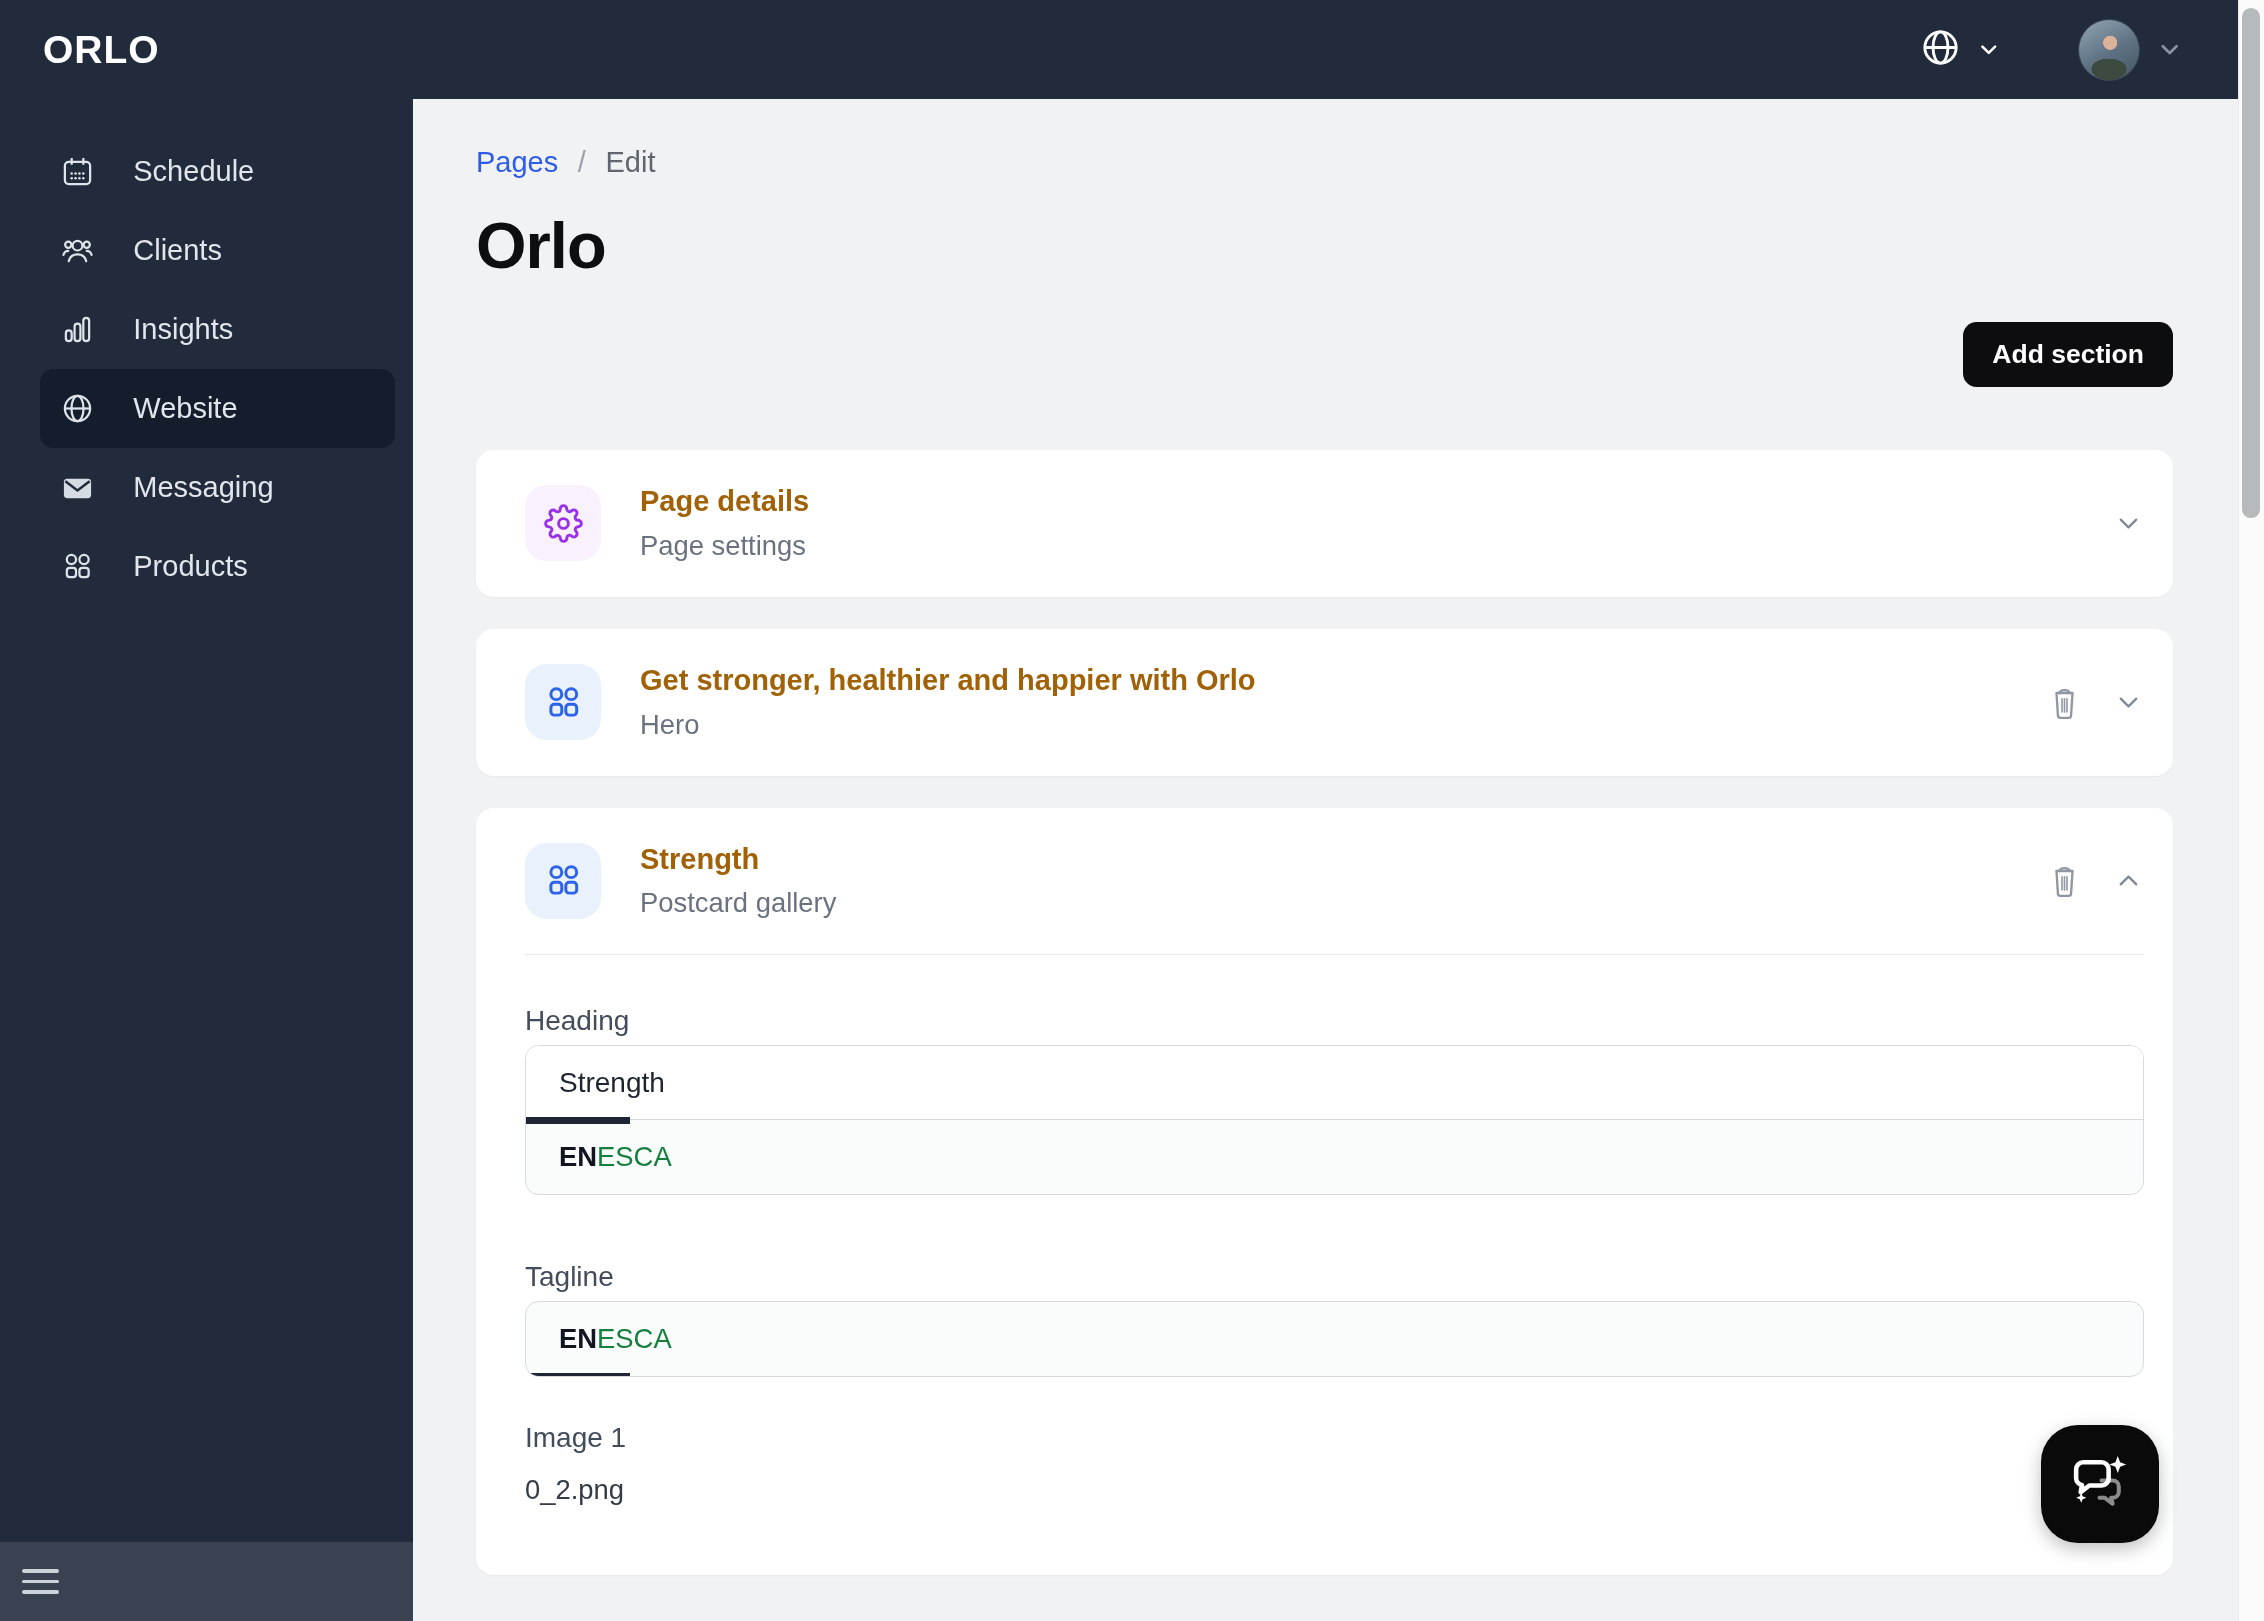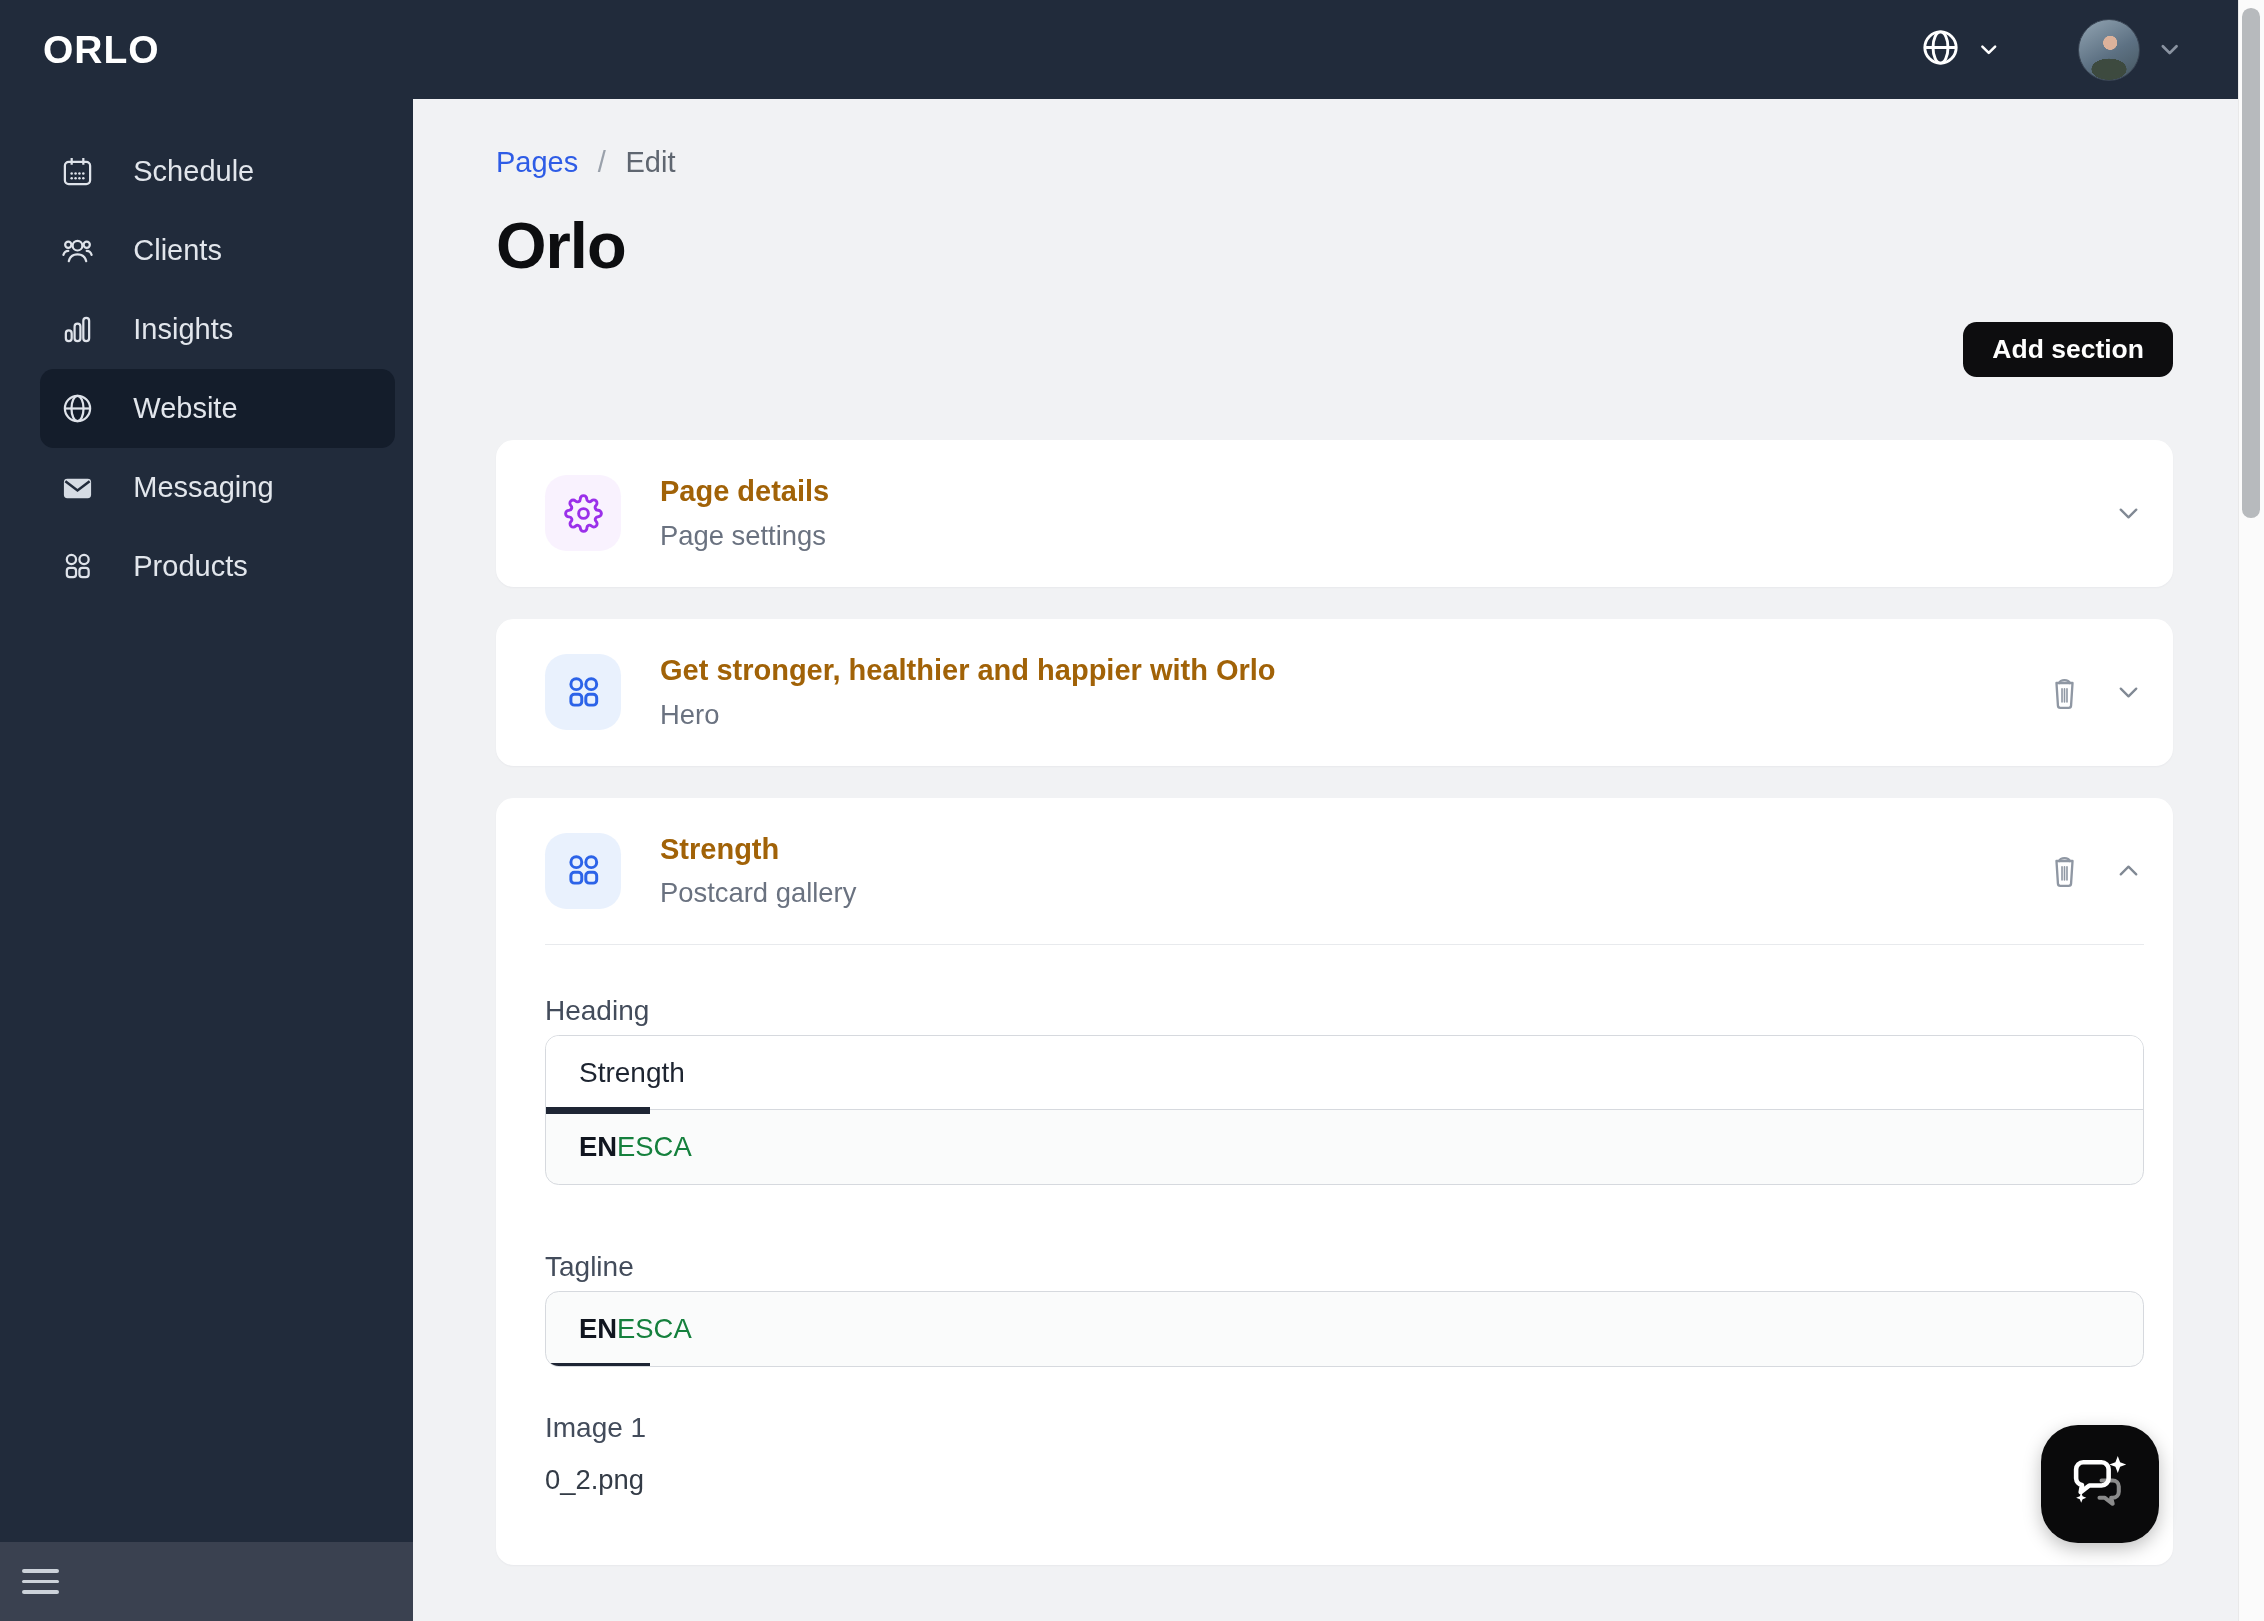--- a/index.html
+++ b/index.html
@@ -37,33 +37,33 @@
   .hamburger div { height:3.9px; background:#ccd2da; border-radius:2px; margin:6.9px 0; }
 
   
   .scroll-col { position:absolute; right:0; top:0; width:26.5px; height:1621px;
     background:#fbfbfb; border-left:1px solid #e9e9e9; z-index:6; }
   .scroll-thumb { position:absolute; left:3.9px; top:7.8px; width:17.6px; height:510px;
     border-radius:8.8px; background:#b7babd; }
 
   
   .main { position:absolute; left:413px; top:99px; width:1825px; height:1522px;
-    background:#f1f2f4; padding:47px 65px 0 83px; overflow:hidden; }
+    background:#f1f2f4; padding:47px 65px 0 63px; overflow:hidden; }
 
   .breadcrumb { display:flex; align-items:center; font-size:29px; gap:19.6px; }
   .crumb-link { color:#2e5ce6; cursor:pointer; }
   .crumb-sep { color:#9aa1ab; }
   .crumb-current { color:#5f6670; }
 
   .page-title { margin-top:29px; font-size:65px; font-weight:800;
     letter-spacing:-1px; color:#0d0e10; }
 
   .actions-row { margin-top:39px; display:flex; justify-content:flex-end; }
   .btn-dark { background:#0d0d0f; color:#fff; font-size:26.5px; font-weight:600;
-    height:55px; padding:0 29px; border:none; border-radius:13.7px; cursor:pointer; }
+    height:65px; padding:0 29px; border:none; border-radius:13.7px; cursor:pointer; }
 
   
   .card { background:#fff; border-radius:17.6px; margin-top:32px;
     box-shadow:0 1px 2px rgba(16,24,40,.04); }
   .card.first { margin-top:63px; }
   .card-header { display:flex; align-items:center; padding:35px 29px 35px 49px; cursor:pointer; }
   .tile { width:76px; height:76px; border-radius:21.6px; flex:0 0 76px;
     display:flex; align-items:center; justify-content:center; }
   .tile.purple { background:#f9f2fe; }
   .tile.blue { background:#e9f1fd; }

